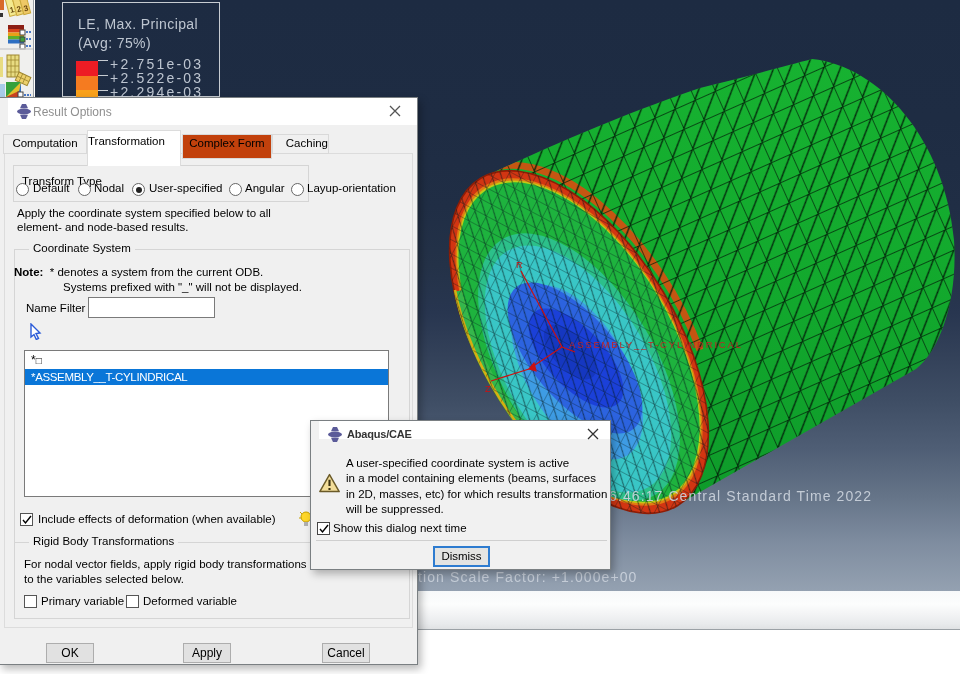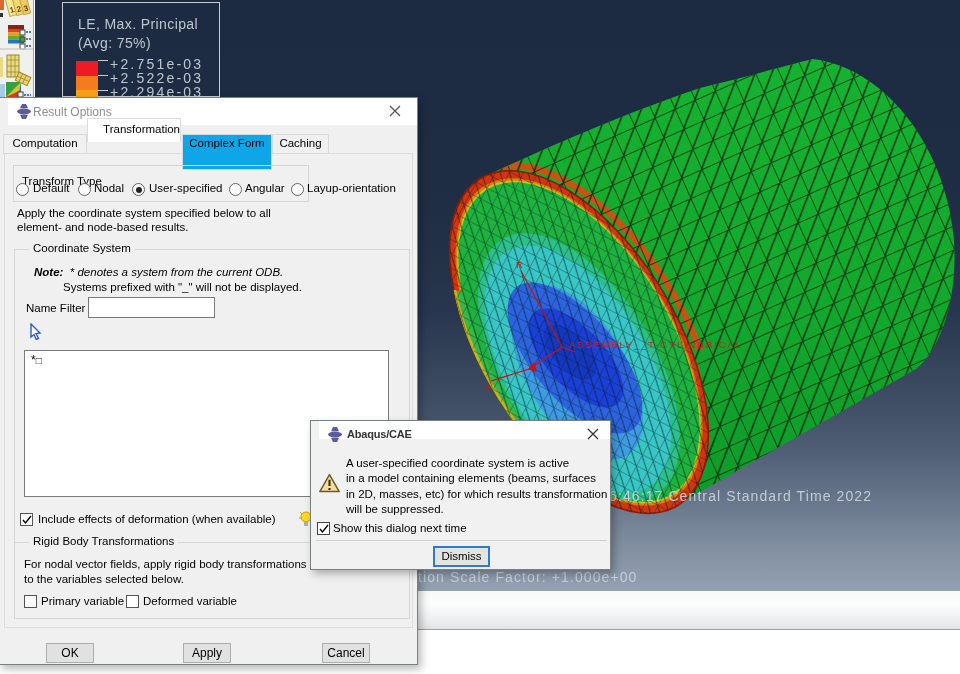--- a/index.html
+++ b/index.html
@@ -161,23 +161,23 @@
       <path d="M3 10.7 H11 L9 15 H5 Z" fill="#5b5b99"></path>
     </svg>
     <span class="titletext" style="color:#8f8f8f;">Result Options</span>
     <svg class="closex" style="right:14px;" viewBox="0 0 16 16">
         <path d="M3 3 L13 13 M13 3 L3 13" stroke="#555" stroke-width="1.3"></path>
       </svg>
   </div>
 
   <div class="abs" style="left:4px; top:55px; right:4px; bottom:36px; border:1px solid #dcdcdc; background:#f0f0f0;"></div>
   <div class="abs" style="left:3px; top:36px; width:84px; height:20px; background:#f0f0f0; border:1px solid #d9d9d9; text-align:center; line-height:17px;">Computation</div>
-  <div class="abs" style="left:87px; top:20px; width:94px; height:24px; background:#fff; border:1px solid #dcdcdc; border-bottom:none; text-align:right; line-height:20px; z-index:2;">Transformation</div>
-  <div class="abs" style="left:182px; top:36px; width:90px; height:36px; background:#0ea5e9; border:1px solid #d9d9d9; text-align:center; line-height:17px;">Complex Form</div>
-  <div class="abs" style="left:272px; top:36px; width:57px; height:20px; background:#f0f0f0; border:1px solid #d9d9d9; text-align:center; line-height:17px;">Caching</div>
+  <div class="abs" style="left:87px; top:32px; width:94px; height:36px; background:#fff; border:1px solid #dcdcdc; border-bottom:none; text-align:left; line-height:20px; z-index:2;">Transformation</div>
+  <div class="abs" style="left:182px; top:36px; width:90px; height:25px; background:#c2410c; border:1px solid #d9d9d9; text-align:center; line-height:17px;">Complex Form</div>
+  <div class="abs" style="left:272px; top:36px; width:57px; height:20px; background:#f0f0f0; border:1px solid #d9d9d9; text-align:right; line-height:17px;">Caching</div>
 
   <div class="group" style="left:13px; top:67px; width:296px; height:37px;">
     <span class="grouplabel" style="left:4px;margin-top:17px;">Transform Type</span>
   </div>
   <div class="radio" style="left:16px; top:85px;"></div>
     <span class="abs" style="left:33px; top:84px;">Default</span>
   <div class="radio" style="left:78px; top:85px;"></div>
     <span class="abs" style="left:94px; top:84px;">Nodal</span>
   <div class="radio" style="left:132px; top:85px;"></div>
   <div class="abs" style="left:135.5px; top:88.5px; width:6px; height:6px; background:#222; border-radius:50%;"></div>
@@ -185,30 +185,31 @@
   <div class="radio" style="left:229px; top:85px;"></div>
     <span class="abs" style="left:245px; top:84px;">Angular</span>
   <div class="radio" style="left:291px; top:85px;"></div>
     <span class="abs" style="left:307px; top:84px;">Layup-orientation</span>
 
   <div class="abs" style="left:17px; top:108px; line-height:14px;">Apply the coordinate system specified below to all<br>element- and node-based results.</div>
 
   <div class="group" style="left:14px; top:151px; width:396px; height:370px;">
     <span class="grouplabel">Coordinate System</span>
   </div>
-  <div class="abs" style="left:34px; top:168px;font-style:italic;"><b>Note:</b>&nbsp;&nbsp;* denotes a system from the current ODB.</div>
+  <div class="abs" style="left:14px; top:168px;"><b>Note:</b>&nbsp;&nbsp;* denotes a system from the current ODB.</div>
   <div class="abs" style="left:63px; top:183px;">Systems prefixed with "_" will not be displayed.</div>
   <div class="abs" style="left:26px; top:204px;">Name Filter</div>
   <div class="abs" style="left:88px; top:199px; width:127px; height:21px; background:#fff; border:1px solid #7a7a7a;"></div>
   <svg class="abs" style="left:29px; top:225px" width="14" height="17" viewBox="0 0 14 17">
     <path d="M2 1 L11 10 L7 10.5 L9.5 15.5 L7.3 16.5 L5 11.5 L2 14 Z" fill="#fff" stroke="#2a5ad8" stroke-width="1.4"></path>
   </svg>
 
   <div class="abs" style="left:24px; top:252px; width:365px; height:147px; background:#fff; border:1px solid #7a7a7a;">
     <div style="padding:2px 0 0 6px; font-size:12px;">*<span style="font-size:10px;">□</span></div>
+    <div style="margin-top:2px; background:#0a76d8; color:#fff; padding:2px 0 2px 6px; font-size:11.5px; letter-spacing:-0.35px;">*ASSEMBLY__T-CYLINDRICAL</div>
   </div>
 
   <div class="cb" style="left:20px; top:415px;"></div>
   <svg class="abs" style="left:21px; top:416px;" width="12" height="12" viewBox="0 0 12 12">
       <path d="M2 6 L4.5 9 L10 2" stroke="#000" stroke-width="1.4" fill="none"></path>
     </svg>
   <span class="abs" style="left:38px; top:415px;">Include effects of deformation (when available)</span>
   <svg class="abs" style="left:299px; top:413px;" width="14" height="17" viewBox="0 0 14 17">
     <circle cx="7" cy="6" r="5" fill="#ffd728" stroke="#c8a100"></circle>
     <rect x="5" y="11" width="4" height="4" fill="#b0b0b0"></rect>

